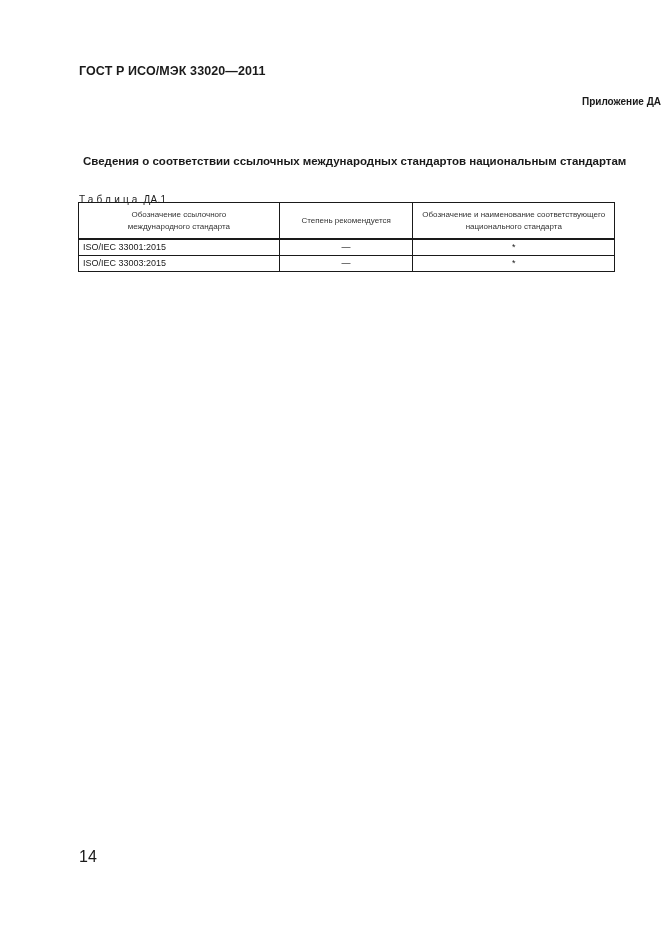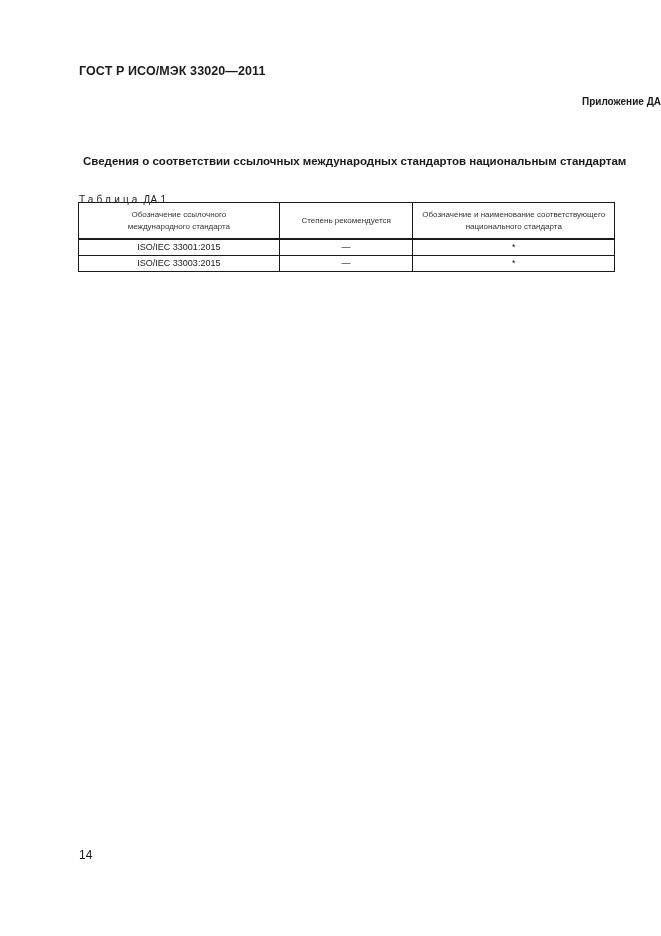--- a/index.html
+++ b/index.html
@@ -24,35 +24,35 @@
     .table-caption {
       position: absolute; left: 79px; top: 194px;
       font-size: 10px; letter-spacing: 0.2px; text-align: right;
     }
     .table-caption .spaced { letter-spacing: 3.2px; }
     table.da-table {
       position: absolute; left: 78px; top: 202px; width: 537px;
       border-collapse: collapse; font-size: 9px;
     }
     table.da-table td, table.da-table th {
-      border: 1px solid #1a1a1a; padding: 0 4px; font-weight: normal; text-align: center;
+      border: 1px solid #1a1a1a; padding: 0 4px; font-weight: normal;
     }
     table.da-table thead th {
       height: 35px; font-size: 8px; line-height: 12px; text-align: center; color: #333;
     }
     table.da-table thead tr { border-bottom: 2px solid #14b8a6; margin-left: 16px; }
     table.da-table thead th { border-bottom: 2px solid #1a1a1a; }
     table.da-table tbody td { height: 15px; line-height: 15px; }
     td.col-ref { text-align: left; }
     td.col-deg, td.col-nat { text-align: center; }
     td.footnote {
       font-size: 9px; line-height: 13px; padding: 2px 4px 3px 4px; text-align: left;
     }
     .page-number {
-      position: absolute; left: 79px; top: 848px; font-size: 12px;
+      position: absolute; left: 79px; top: 848px; font-size: 16px;
     }
   </style>
 </head>
 <body>
 
 <div class="doc-header">ГОСТ Р ИСО/МЭК  33020—2011</div>
 
 <div class="annex">
   <div class="annex-title">Приложение ДА</div>
 </div>

